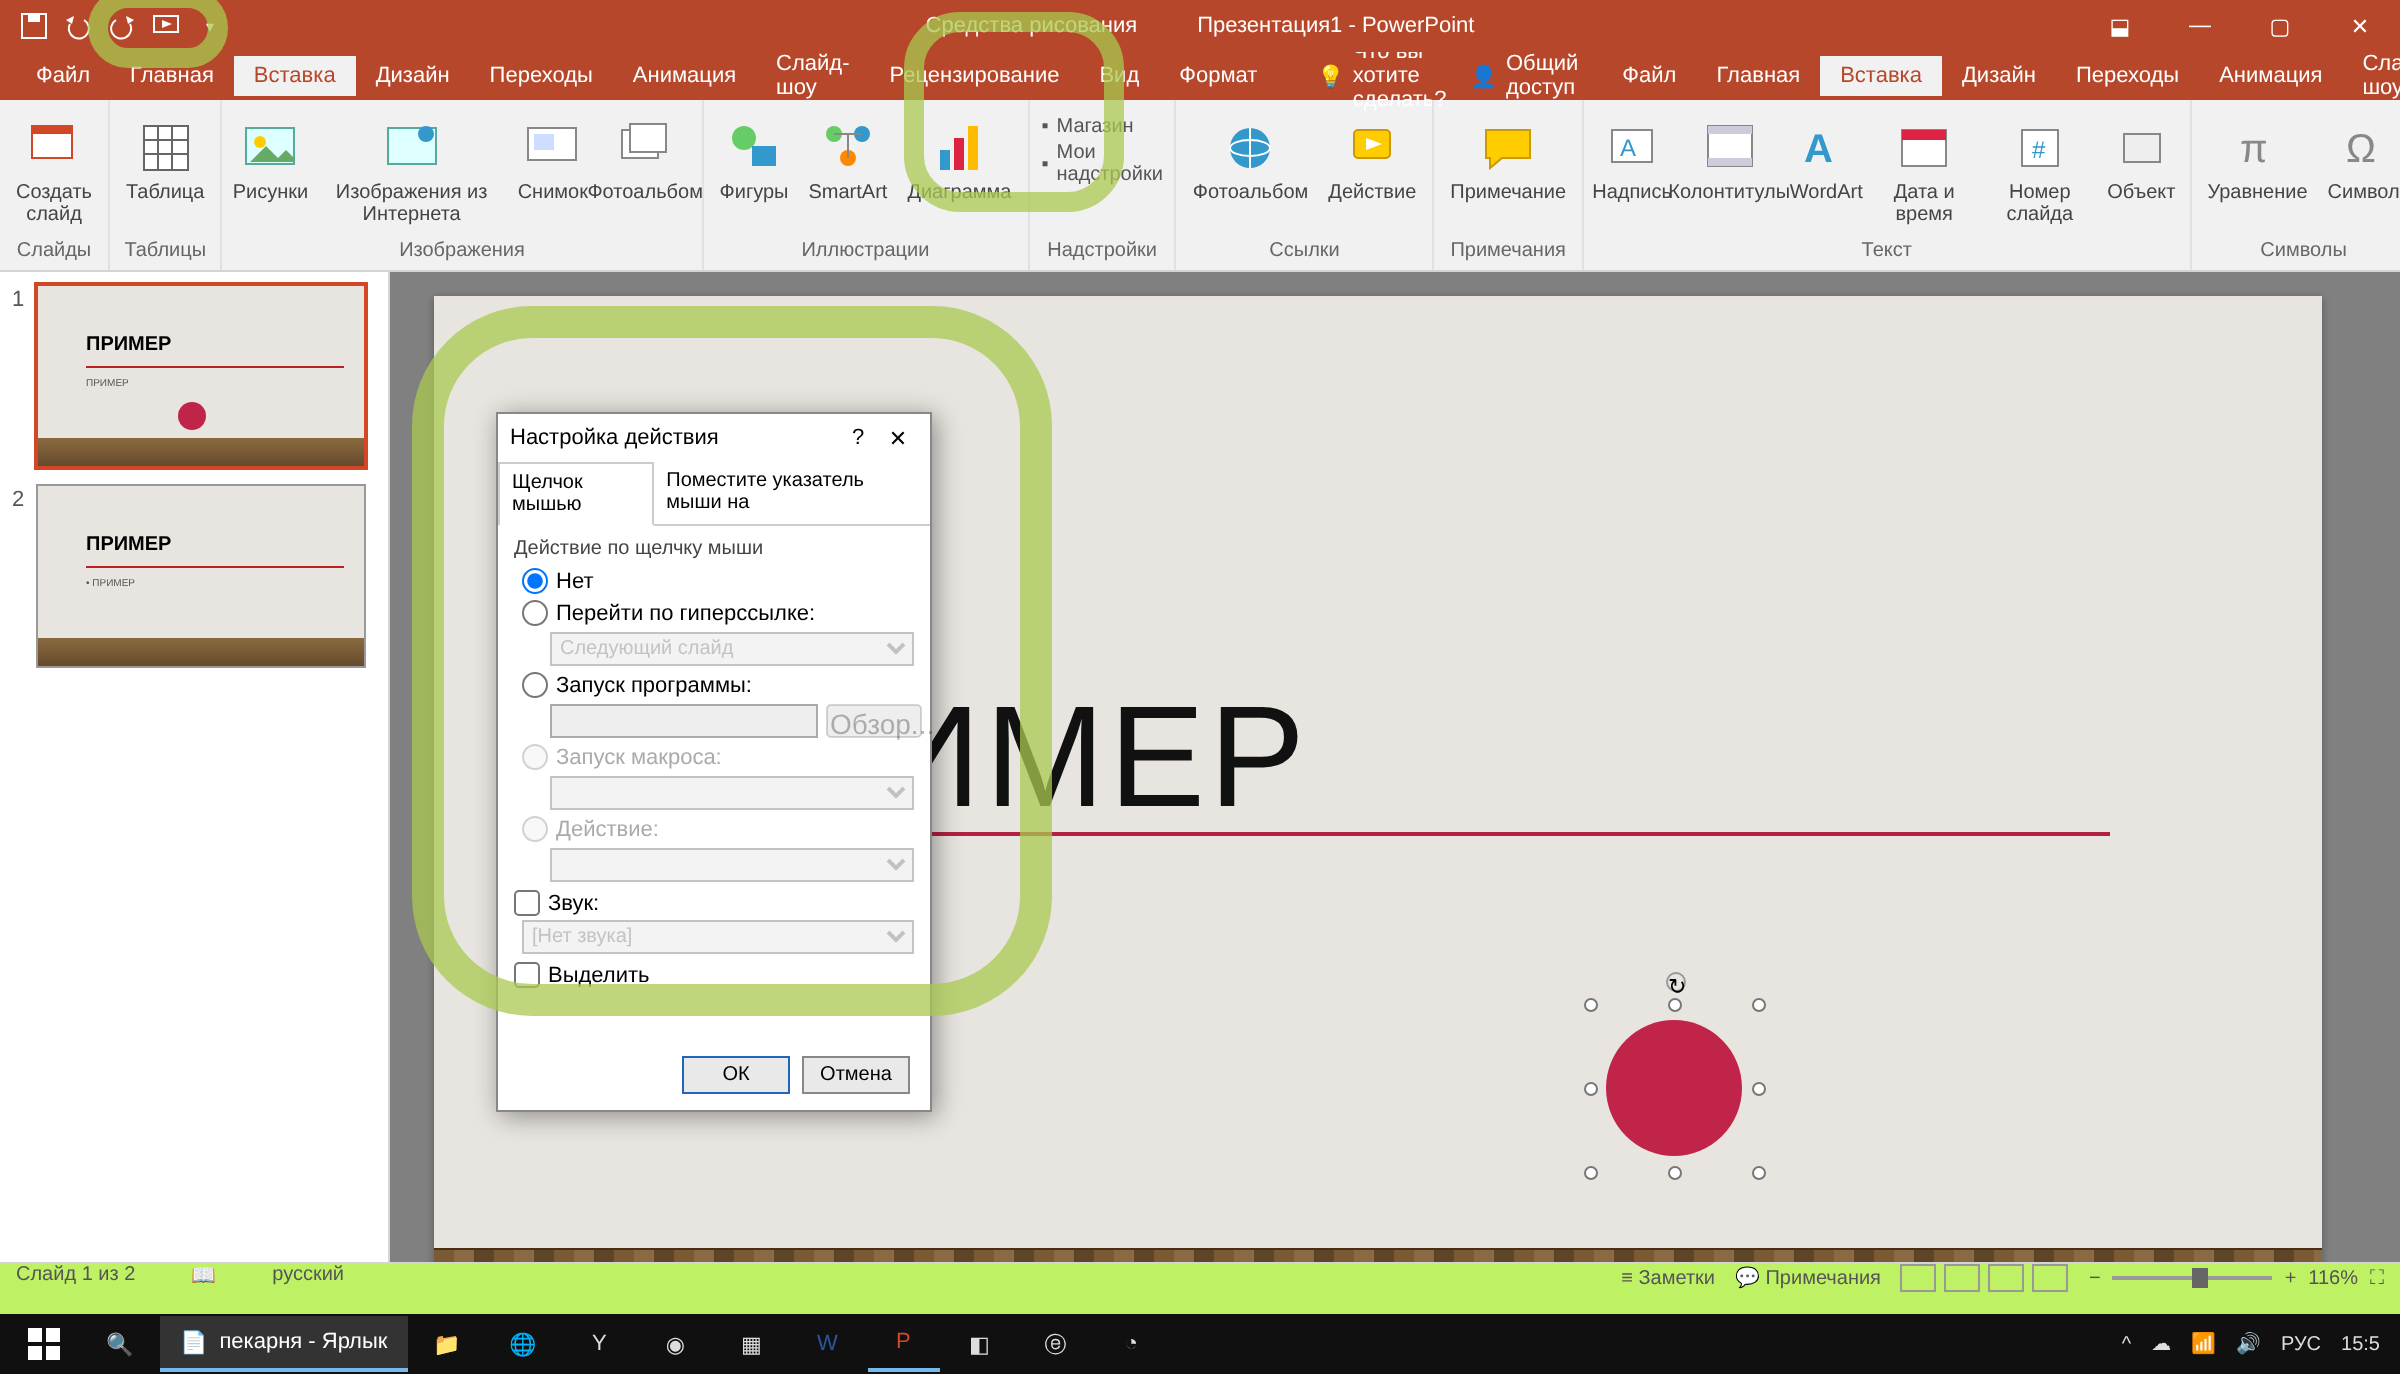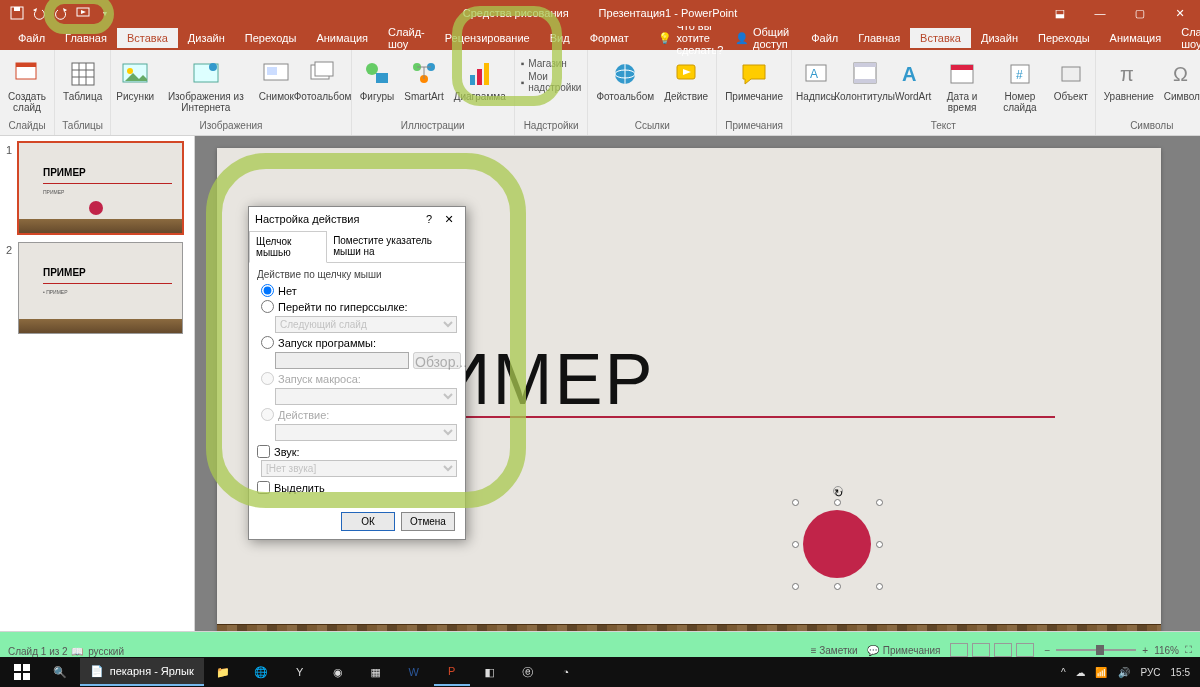--- a/index.html
+++ b/index.html
@@ -37,21 +37,21 @@
 .editor { flex:1; position:relative; background:#808080; padding:12px 22px; }
 .slide { width:944px; height:530px; background:#e8e5e0; position:relative; box-shadow:0 1px 4px rgba(0,0,0,.3); }
 .slide-floor { position:absolute; bottom:0; left:0; right:0; height:54px; background:repeating-linear-gradient(90deg,#7a5a33 0 10px,#8a6a43 10px 20px,#5f4527 20px 30px); border-top:1px solid #4a2f12; }
 .slide-title { position:absolute; top:190px; left:118px; font-size:72px; font-weight:300; letter-spacing:2px; color:#111; }
 .red-line { position:absolute; top:268px; left:118px; width:720px; height:2px; background:#b12240; }
 .slide-sub { position:absolute; top:278px; left:118px; font-size:14px; color:#888; letter-spacing:1px; }
 .handles { position:absolute; top:354px; left:578px; width:85px; height:85px; }
 .handles .h { position:absolute; width:7px; height:7px; background:#fff; border:1px solid #777; border-radius:50%; }
 .circle { position:absolute; top:362px; left:586px; width:68px; height:68px; background:#c12449; border-radius:50%; }
 .rot { position:absolute; top:338px; left:616px; width:10px; height:10px; border:1px solid #999; border-radius:50%; }
-.statusbar { position:absolute; bottom:0; left:0; right:0; height:26px; background:#86efac; border-top:1px solid #d4d4d4; display:flex; align-items:flex-end; padding:0 8px; font-size:10px; color:#555; gap:4px; }
+.statusbar { position:absolute; bottom:0; left:0; right:0; height:26px; background:#bef264; border-top:1px solid #d4d4d4; display:flex; align-items:flex-start; padding:0 8px; font-size:10px; color:#555; gap:28px; }
 .status-right { margin-left:auto; display:flex; align-items:center; gap:10px; }
 .zoom { display:flex; align-items:center; gap:6px; }
 .zoom-track { width:80px; height:2px; background:#999; position:relative; }
 .zoom-thumb { position:absolute; left:50%; top:-4px; width:8px; height:10px; background:#666; }
 .view-btns { display:flex; gap:4px; }
 .view-btns div { width:18px; height:14px; border:1px solid #999; }
 .taskbar { position:absolute; bottom:0; left:0; right:0; height:30px; background:#101010; display:flex; align-items:center; padding:0 4px; gap:2px; z-index:100; }
 .taskbar .tbtn { width:36px; height:28px; display:flex; align-items:center; justify-content:center; color:#ddd; }
 .taskbar .tbtn.active { border-bottom:2px solid #76b9ed; }
 .tray { margin-left:auto; display:flex; align-items:center; gap:10px; color:#ddd; font-size:10px; padding-right:6px; }
@@ -65,21 +65,21 @@
 .dialog-body { padding:6px 8px 8px 8px; }
 .fieldset-label { font-size:10px; color:#444; margin-bottom:4px; }
 .radio-row { display:flex; align-items:flex-end; gap:4px; margin:3px 0 3px 4px; font-size:11px; }
 .radio-row input { margin:0; }
 .sub-input { margin-left:18px; display:flex; gap:4px; align-items:center; }
 .sub-input select,.sub-input input[type=text] { flex:1; height:17px; font-size:10px; border:1px solid #aaa; background:#fff; }
 .sub-input.disabled select,.sub-input.disabled input { background:#eee; color:#aaa; }
 .browse { width:48px; height:17px; font-size:14px; }
 .chk-row { display:flex; align-items:center; gap:4px; margin:4px 0 2px 0; font-size:11px; }
 .dialog-btns { display:flex; justify-content:flex-end; gap:6px; padding:8px 10px; }
-.dialog-btns button { width:54px; height:19px; font-size:10px; border:1px solid #888; background:#e9e9e9; }
+.dialog-btns button { width:54px; height:19px; font-size:10px; border:1px solid #888; background:#e9e9e9;margin-top:16px; }
 .dialog-btns button.primary { border:1px solid #2266bb; }
 .annot { position:absolute; border:10px solid rgba(170,200,80,.75); border-radius:28px; pointer-events:none; z-index:60; }
 svg { display:block; }
 </style>
 </head>
 <body>
 
 <div class="titlebar">
   <div class="qat">
     <div class="qat-btn">

